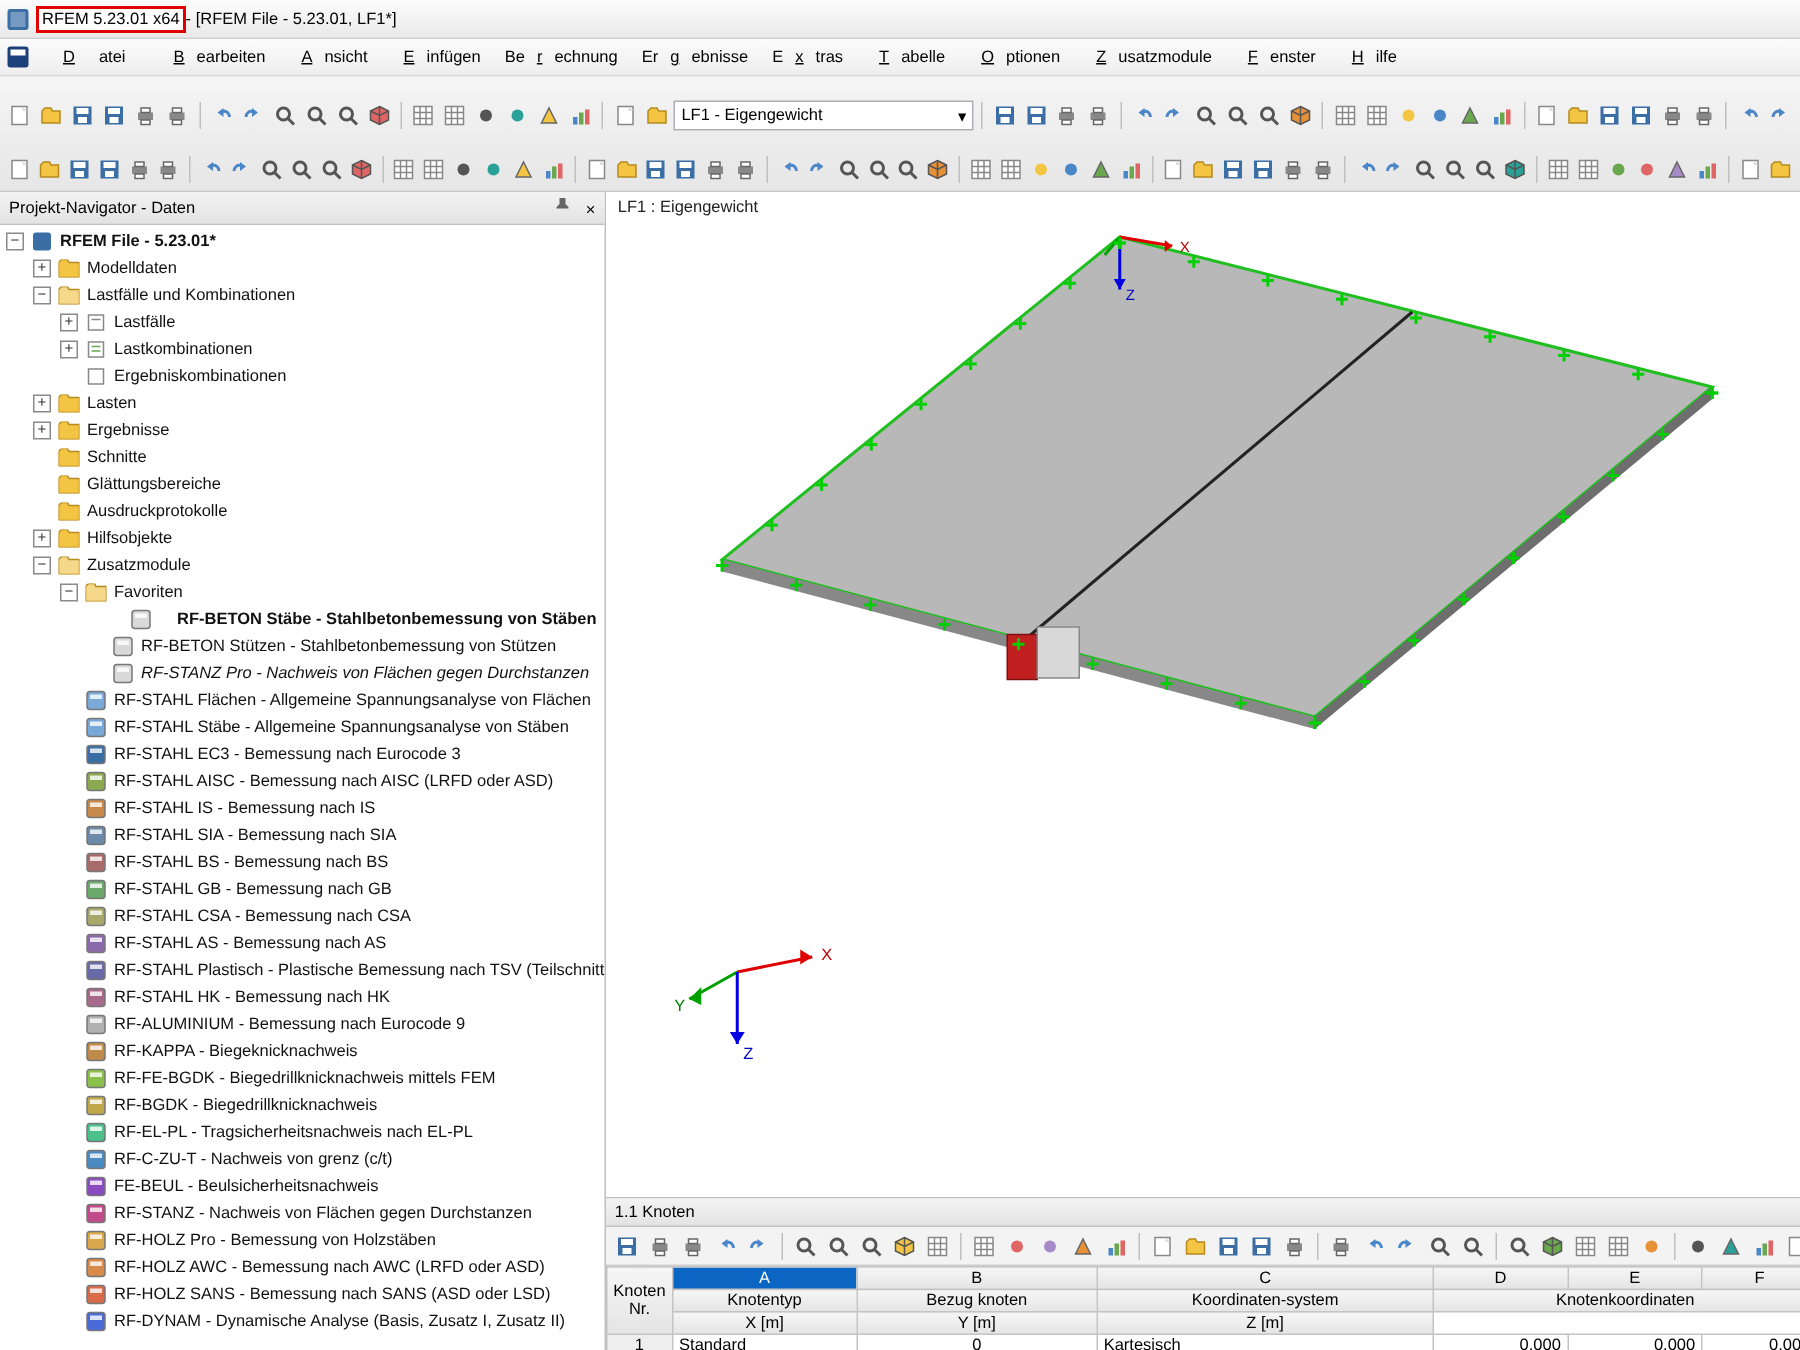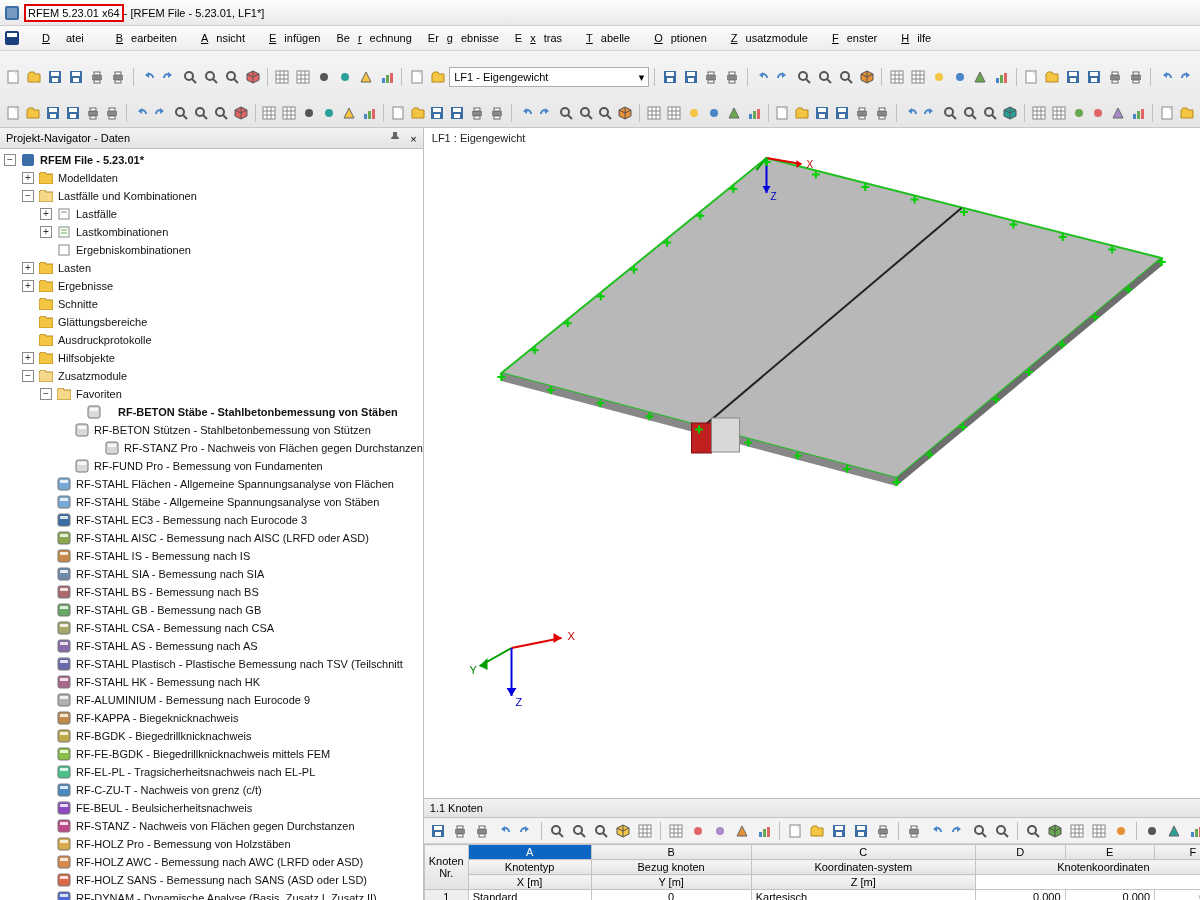--- a/index.html
+++ b/index.html
@@ -852,40 +852,30 @@
         <div class="tnode" style="padding-left: 58px;">
           <span class="expander empty"></span>
           <span class="ticon">
             <svg class="module-icon" viewBox="0 0 14 14">
               <rect x="1" y="1" width="12" height="12" rx="2" fill="#d9d9d9" stroke="#777"></rect>
               <rect x="3" y="3" width="8" height="3" fill="#fff" opacity="0.8"></rect>
             </svg>
           </span>
           <span class="tlabel">RF-BETON Stützen - Stahlbetonbemessung von Stützen</span>
         </div>
-        <div class="tnode" style="padding-left: 88px;">
+        <div class="tnode" style="padding-left: 58px; font-style: italic;">
           <span class="expander empty"></span>
           <span class="ticon">
             <svg class="module-icon" viewBox="0 0 14 14">
               <rect x="1" y="1" width="12" height="12" rx="2" fill="#d9d9d9" stroke="#777"></rect>
               <rect x="3" y="3" width="8" height="3" fill="#fff" opacity="0.8"></rect>
             </svg>
           </span>
           <span class="tlabel">RF-STANZ Pro - Nachweis von Flächen gegen Durchstanzen</span>
         </div>
-        <div class="tnode" style="padding-left: 58px;">
-          <span class="expander empty"></span>
-          <span class="ticon">
-            <svg class="module-icon" viewBox="0 0 14 14">
-              <rect x="1" y="1" width="12" height="12" rx="2" fill="#d9d9d9" stroke="#777"></rect>
-              <rect x="3" y="3" width="8" height="3" fill="#fff" opacity="0.8"></rect>
-            </svg>
-          </span>
-          <span class="tlabel">RF-FUND Pro - Bemessung von Fundamenten</span>
-        </div>
         <div class="tnode" style="padding-left: 40px;">
           <span class="expander empty"></span>
           <span class="ticon">
             <svg class="module-icon" viewBox="0 0 14 14">
               <rect x="1" y="1" width="12" height="12" rx="2" fill="#7aa8d8" stroke="#777"></rect>
               <rect x="3" y="3" width="8" height="3" fill="#fff" opacity="0.8"></rect>
             </svg>
           </span>
           <span class="tlabel">RF-STAHL Flächen - Allgemeine Spannungsanalyse von Flächen</span>
         </div>
@@ -1016,35 +1006,35 @@
               <rect x="1" y="1" width="12" height="12" rx="2" fill="#c08a4a" stroke="#777"></rect>
               <rect x="3" y="3" width="8" height="3" fill="#fff" opacity="0.8"></rect>
             </svg>
           </span>
           <span class="tlabel">RF-KAPPA - Biegeknicknachweis</span>
         </div>
         <div class="tnode" style="padding-left: 40px;">
           <span class="expander empty"></span>
           <span class="ticon">
             <svg class="module-icon" viewBox="0 0 14 14">
+              <rect x="1" y="1" width="12" height="12" rx="2" fill="#8ac04a" stroke="#777"></rect>
+              <rect x="3" y="3" width="8" height="3" fill="#fff" opacity="0.8"></rect>
+            </svg>
+          </span>
+          <span class="tlabel">RF-FE-BGDK - Biegedrillknicknachweis mittels FEM</span>
+        </div>
+        <div class="tnode" style="padding-left: 40px;">
+          <span class="expander empty"></span>
+          <span class="ticon">
+            <svg class="module-icon" viewBox="0 0 14 14">
               <rect x="1" y="1" width="12" height="12" rx="2" fill="#c0a84a" stroke="#777"></rect>
               <rect x="3" y="3" width="8" height="3" fill="#fff" opacity="0.8"></rect>
             </svg>
           </span>
           <span class="tlabel">RF-BGDK - Biegedrillknicknachweis</span>
-        </div>
-        <div class="tnode" style="padding-left: 40px;">
-          <span class="expander empty"></span>
-          <span class="ticon">
-            <svg class="module-icon" viewBox="0 0 14 14">
-              <rect x="1" y="1" width="12" height="12" rx="2" fill="#8ac04a" stroke="#777"></rect>
-              <rect x="3" y="3" width="8" height="3" fill="#fff" opacity="0.8"></rect>
-            </svg>
-          </span>
-          <span class="tlabel">RF-FE-BGDK - Biegedrillknicknachweis mittels FEM</span>
         </div>
         <div class="tnode" style="padding-left: 40px;">
           <span class="expander empty"></span>
           <span class="ticon">
             <svg class="module-icon" viewBox="0 0 14 14">
               <rect x="1" y="1" width="12" height="12" rx="2" fill="#4ac08a" stroke="#777"></rect>
               <rect x="3" y="3" width="8" height="3" fill="#fff" opacity="0.8"></rect>
             </svg>
           </span>
           <span class="tlabel">RF-EL-PL - Tragsicherheitsnachweis nach EL-PL</span>

